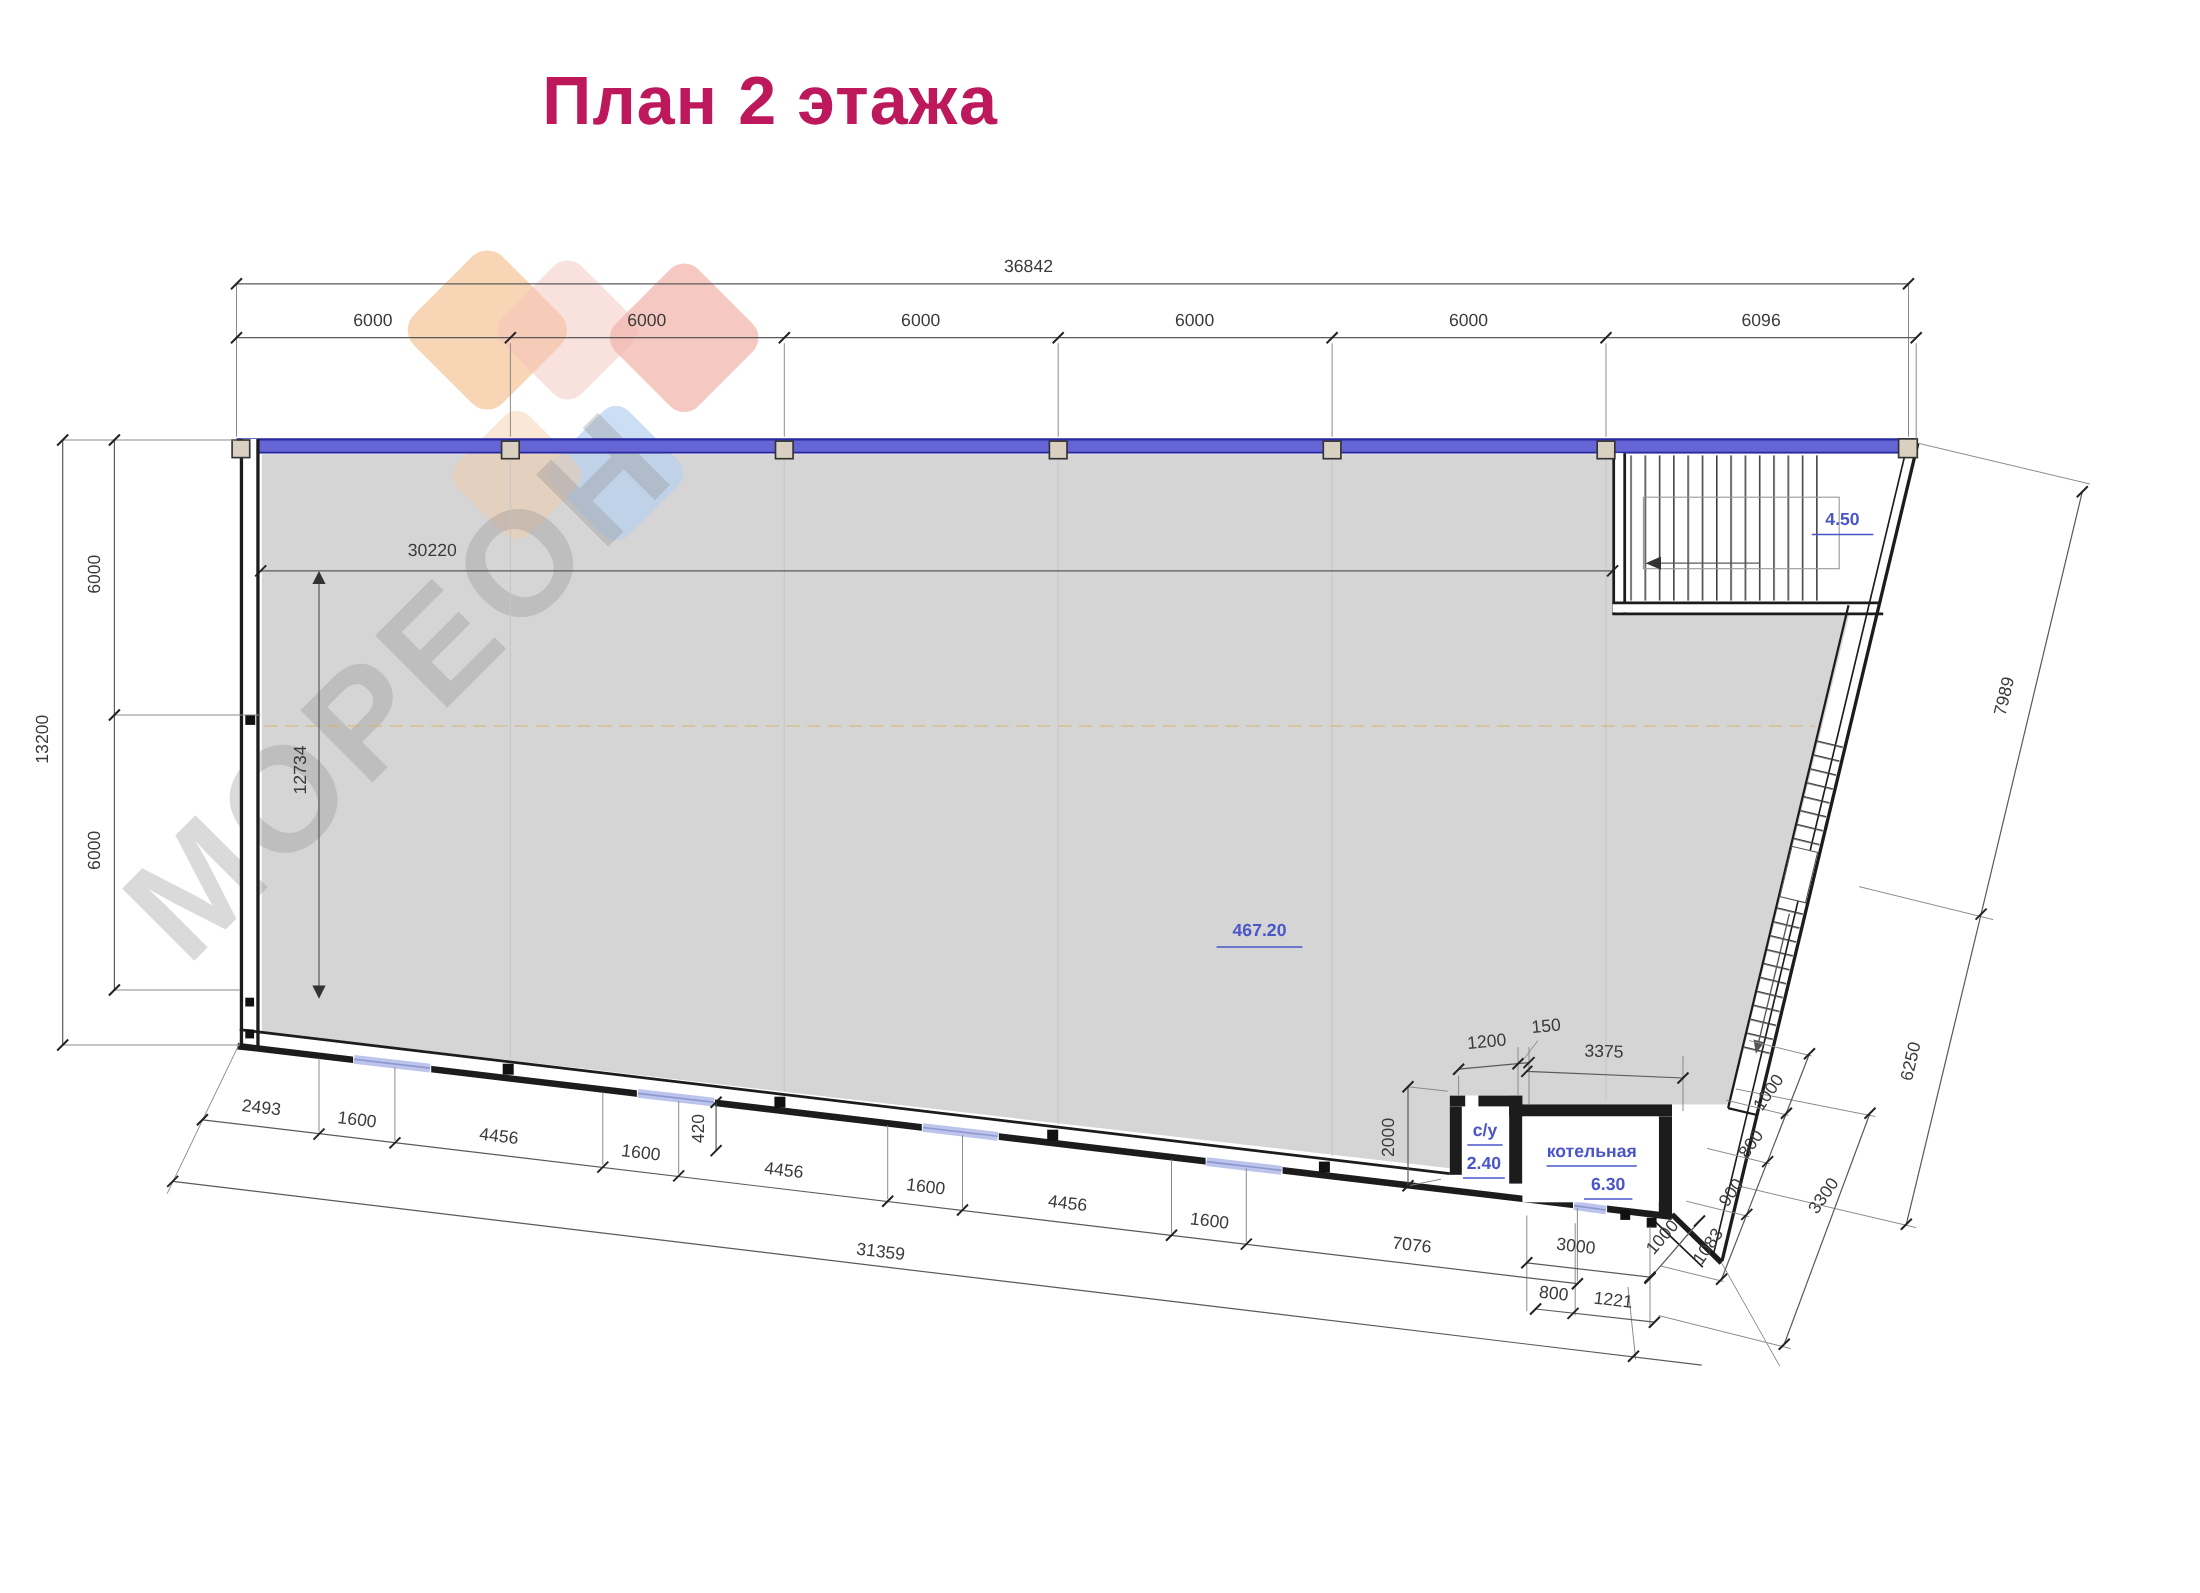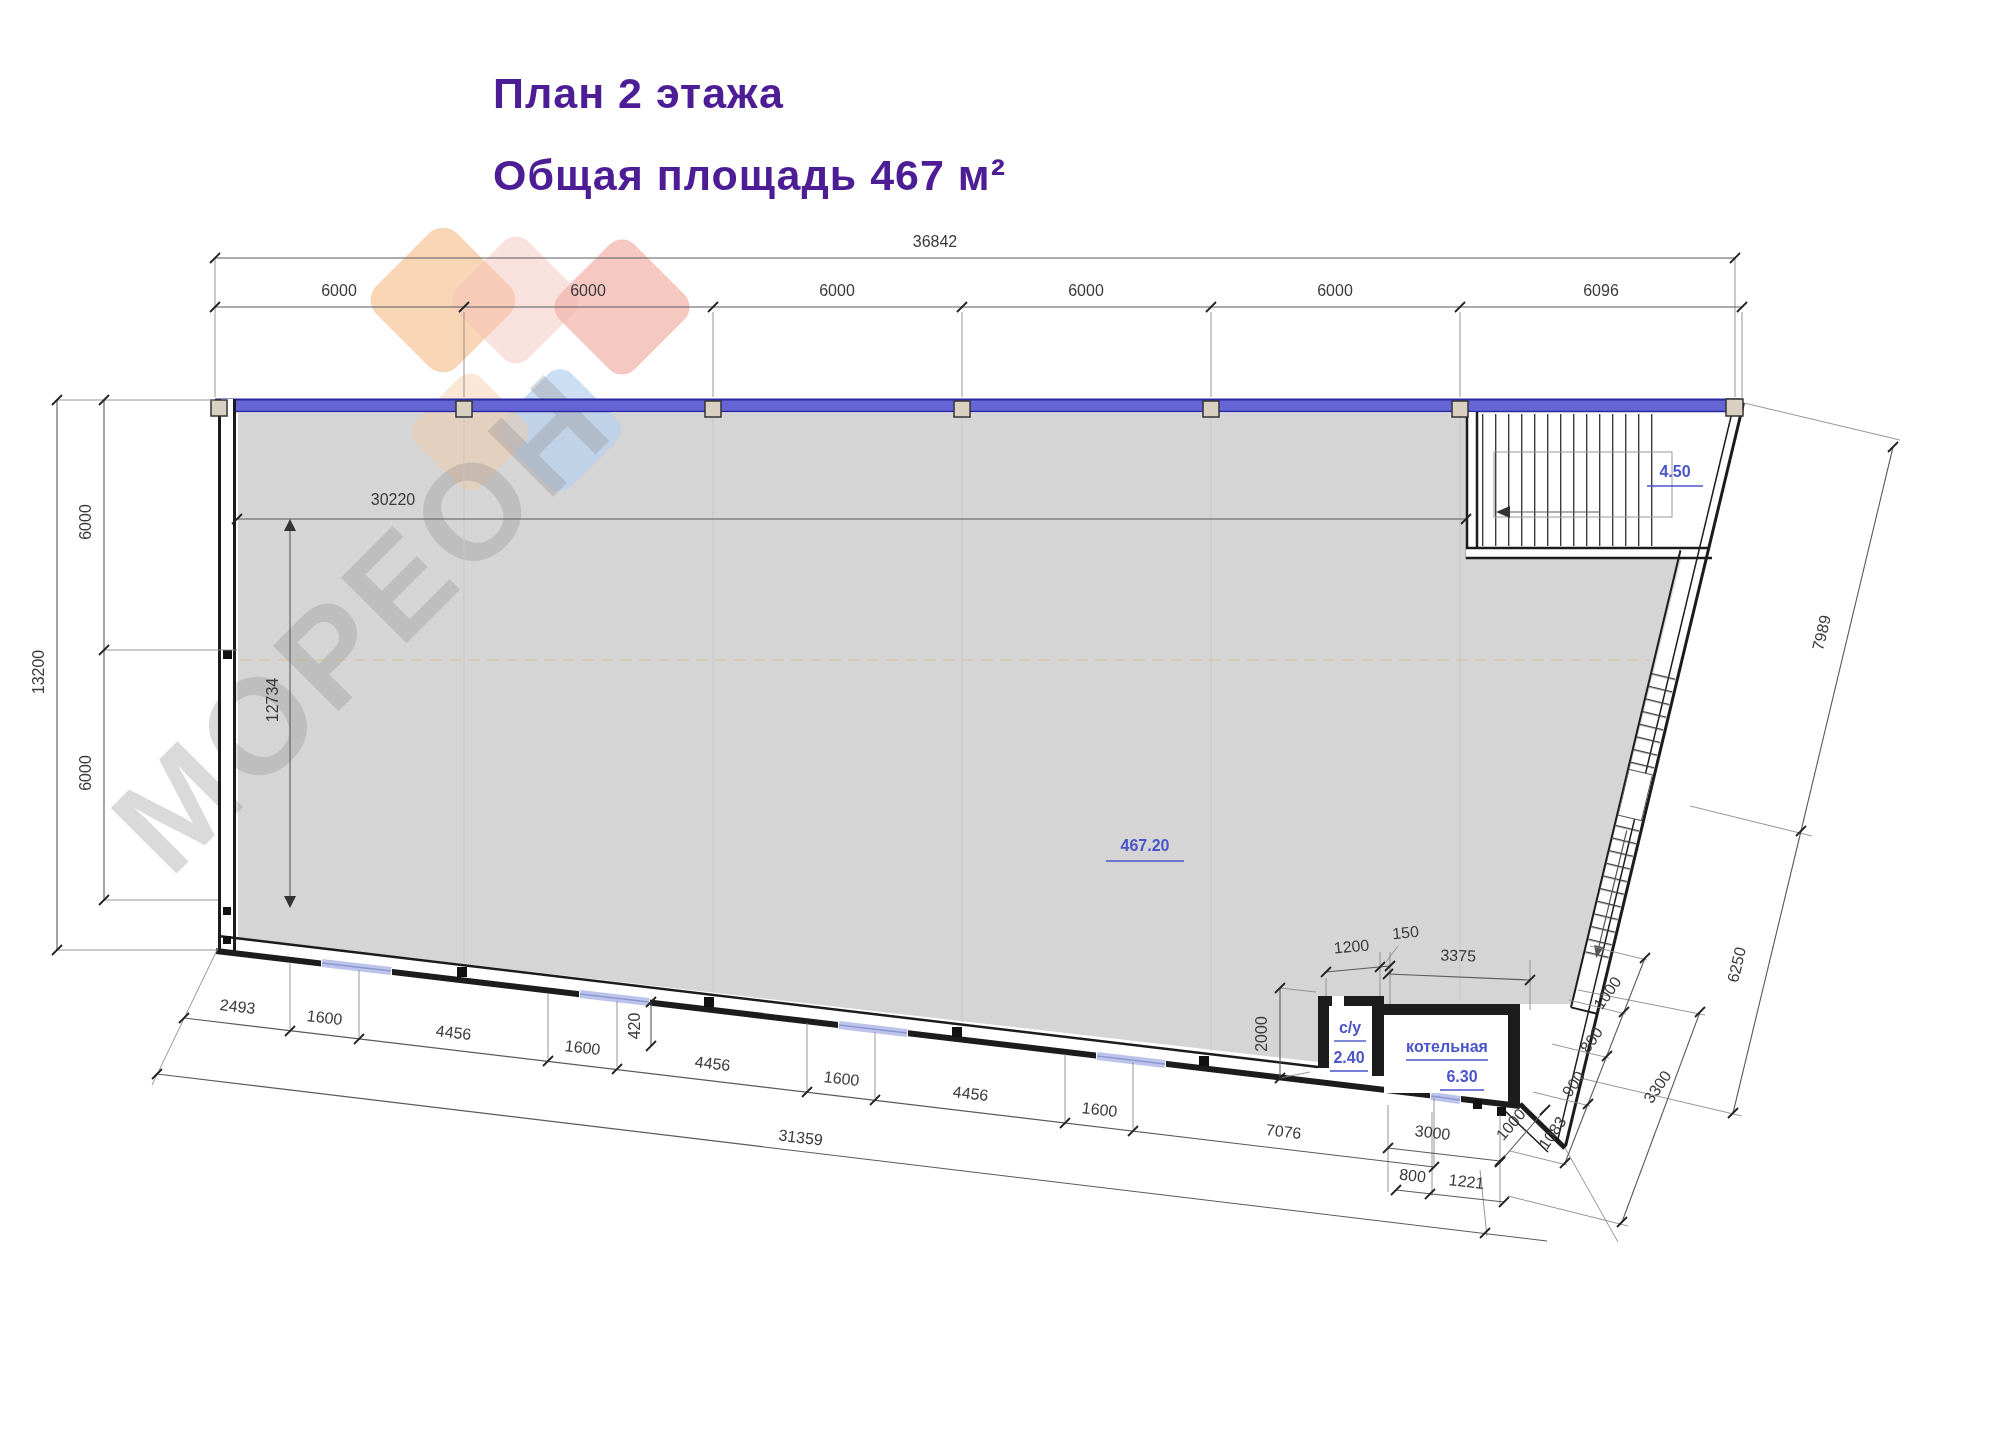--- a/index.html
+++ b/index.html
@@ -1,38 +1,37 @@
 <!DOCTYPE html>
 <html><head>
 <meta charset="utf-8">
 <style>
   html,body{margin:0;padding:0;background:#ffffff;}
   #page{position:relative;width:2000px;height:1448px;background:#fff;overflow:hidden;
         font-family:"Liberation Sans",sans-serif;}
-  #title{position:absolute;left:493px;top:52px;color:#4c1d95;font-weight:800;
-         font-size:43px;line-height:82px;letter-spacing:1px;}
+  #title{position:absolute;left:493px;top:52px;color:#be185d;font-weight:800;
+         font-size:62px;line-height:82px;letter-spacing:1px;}
   svg text{font-family:"Liberation Sans",sans-serif;}
   .d{stroke:#5a5a5a;stroke-width:1.1;fill:none;}
   .e{stroke:#8a8a8a;stroke-width:0.9;fill:none;}
   .t{stroke:#222;stroke-width:1.8;fill:none;}
   .w{stroke:#1c1c1c;fill:none;}
   .g{stroke:#c7c7c7;stroke-width:1;fill:none;}
   .dt{fill:#3a3a3a;font-size:16px;}
   .bl{fill:#4a55c8;font-size:16px;font-weight:bold;}
   .blu{stroke:#4a55c8;stroke-width:1.4;}
   text{text-anchor:middle;}
 </style>
 </head>
 <body>
 
 <div id="page">
 
   <div id="title">
     <div>План 2 этажа</div>
-    <div>Общая площадь 467 м²</div>
   </div>
 
   <svg width="2000" height="1448" viewBox="0 0 2000 1448">
     <defs>
       <pattern id="tv" width="13" height="10" patternUnits="userSpaceOnUse">
         <line x1="0.7" y1="0" x2="0.7" y2="10" stroke="#3c3c3c" stroke-width="1.4"></line>
       </pattern>
       <pattern id="th" width="10" height="13" patternUnits="userSpaceOnUse">
         <line x1="0" y1="0.7" x2="10" y2="0.7" stroke="#3c3c3c" stroke-width="1.4"></line>
       </pattern>

